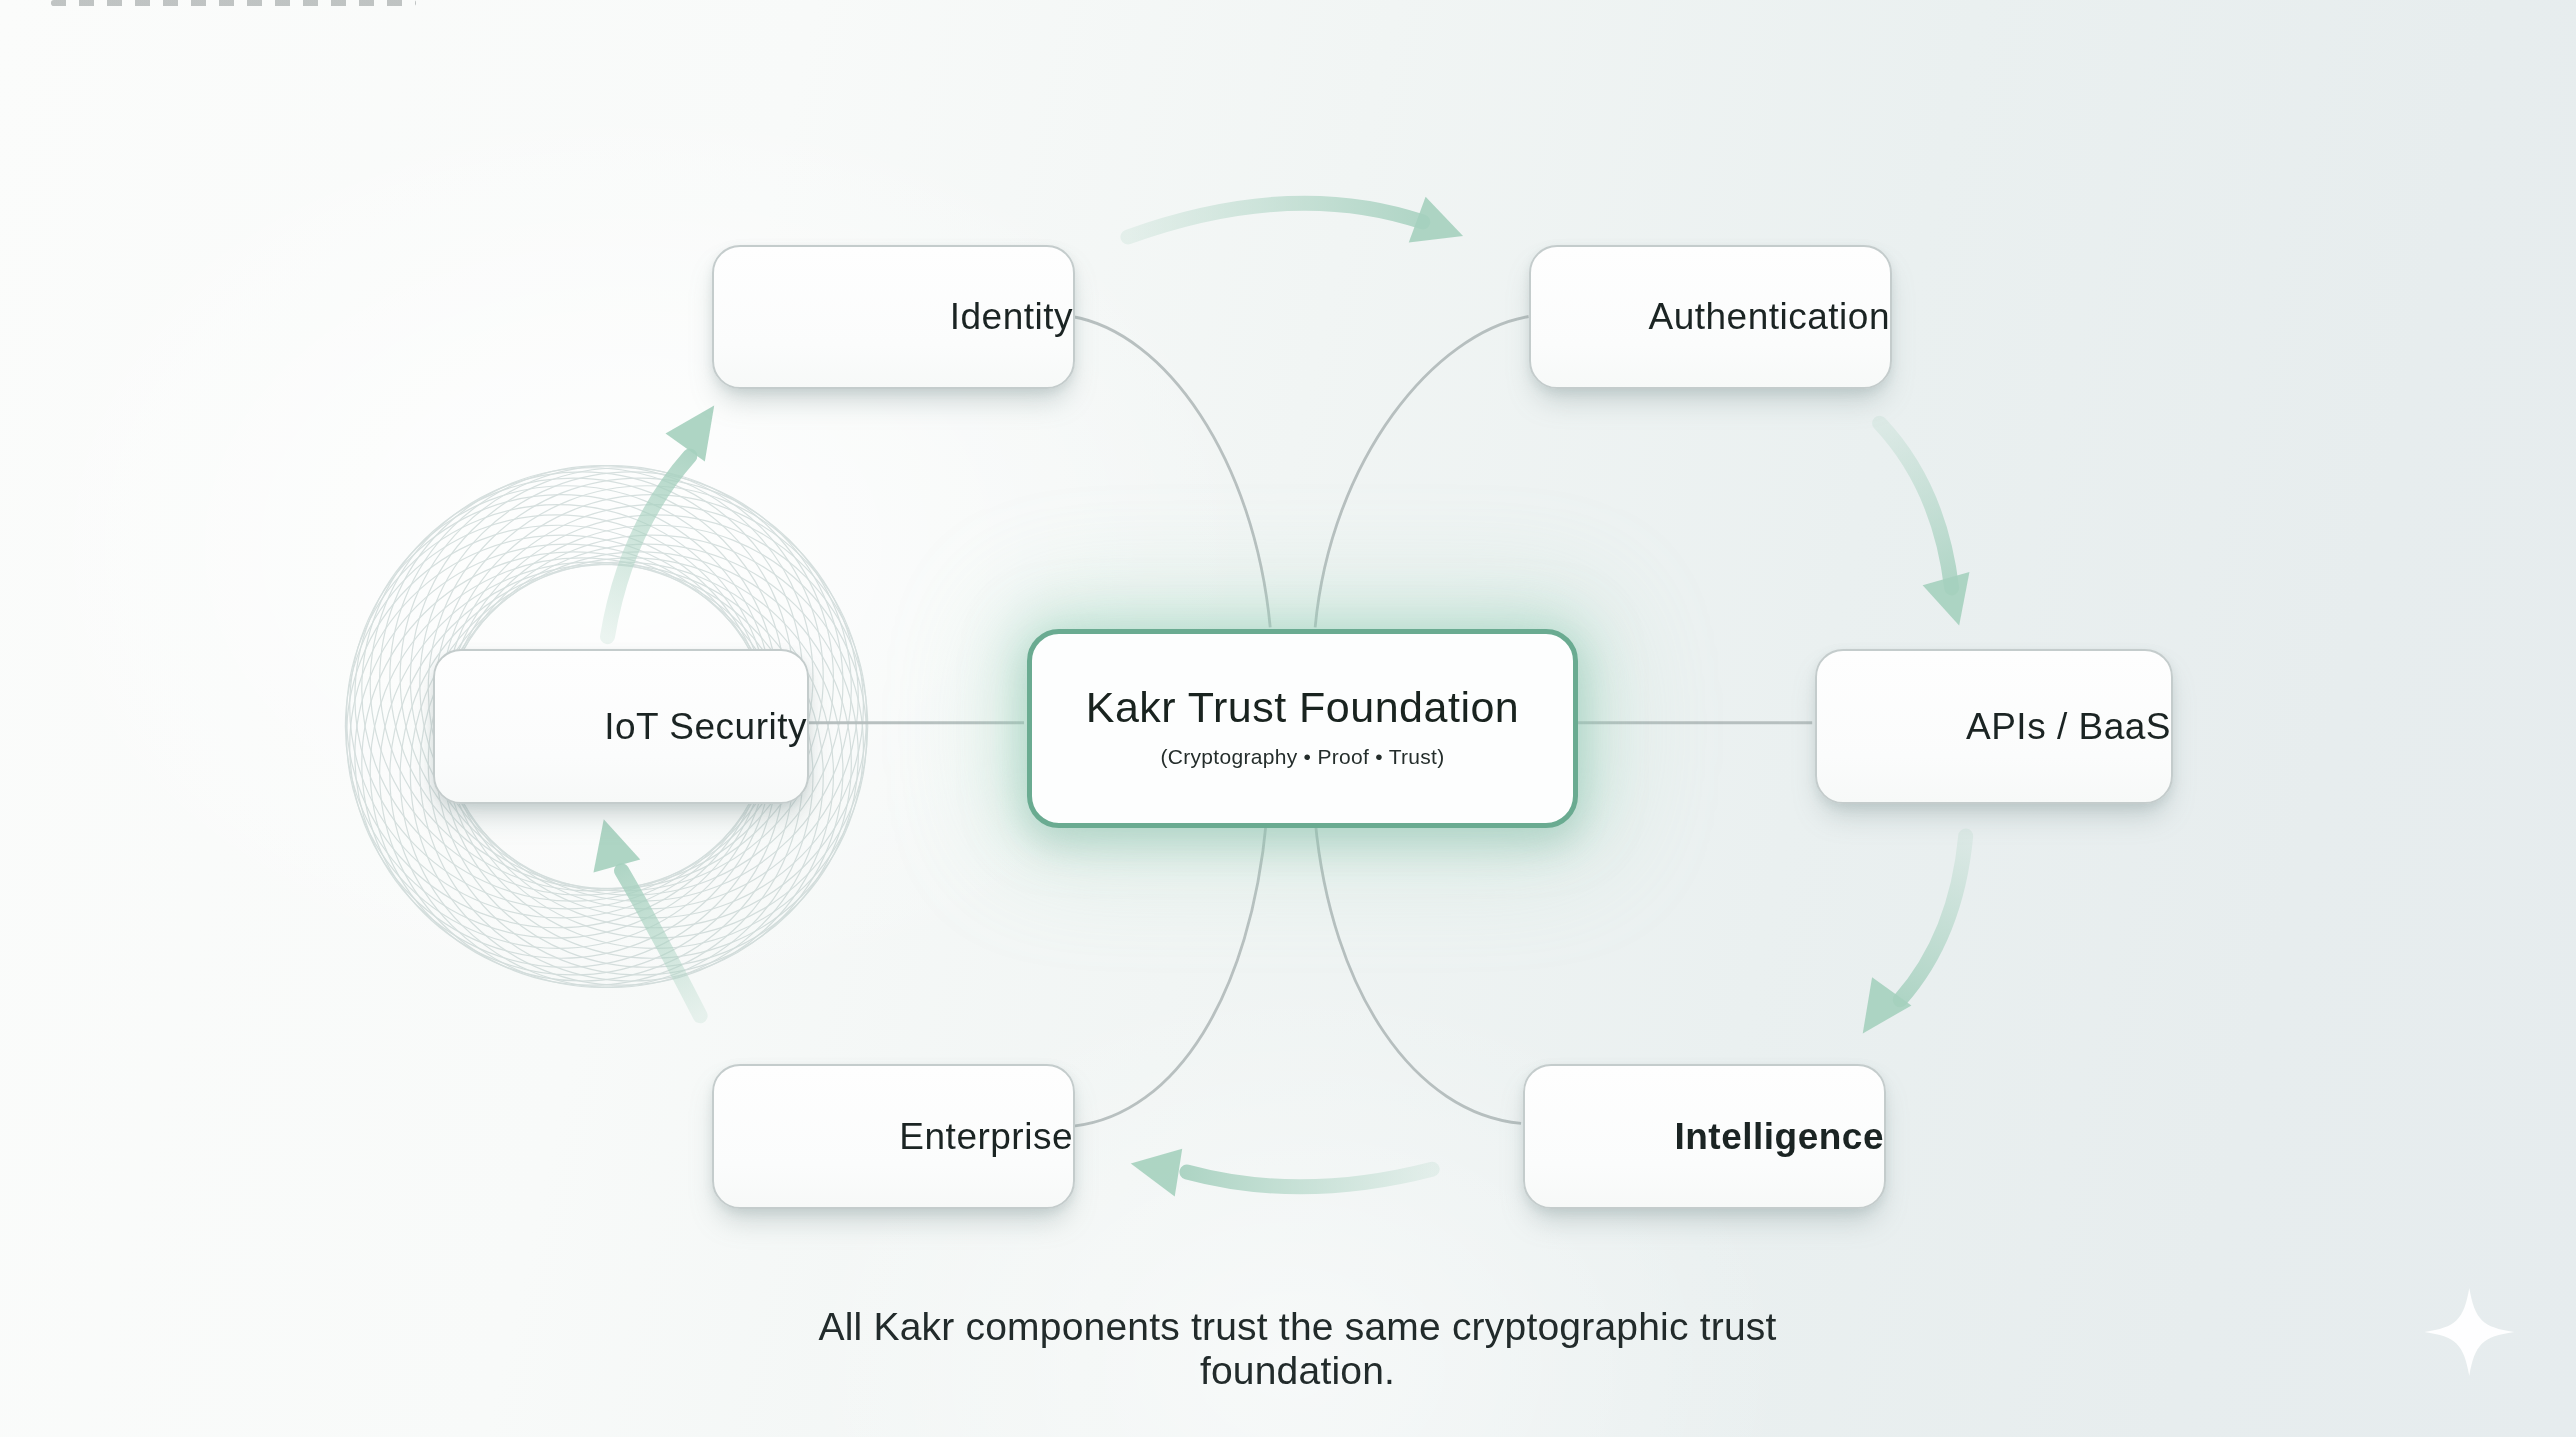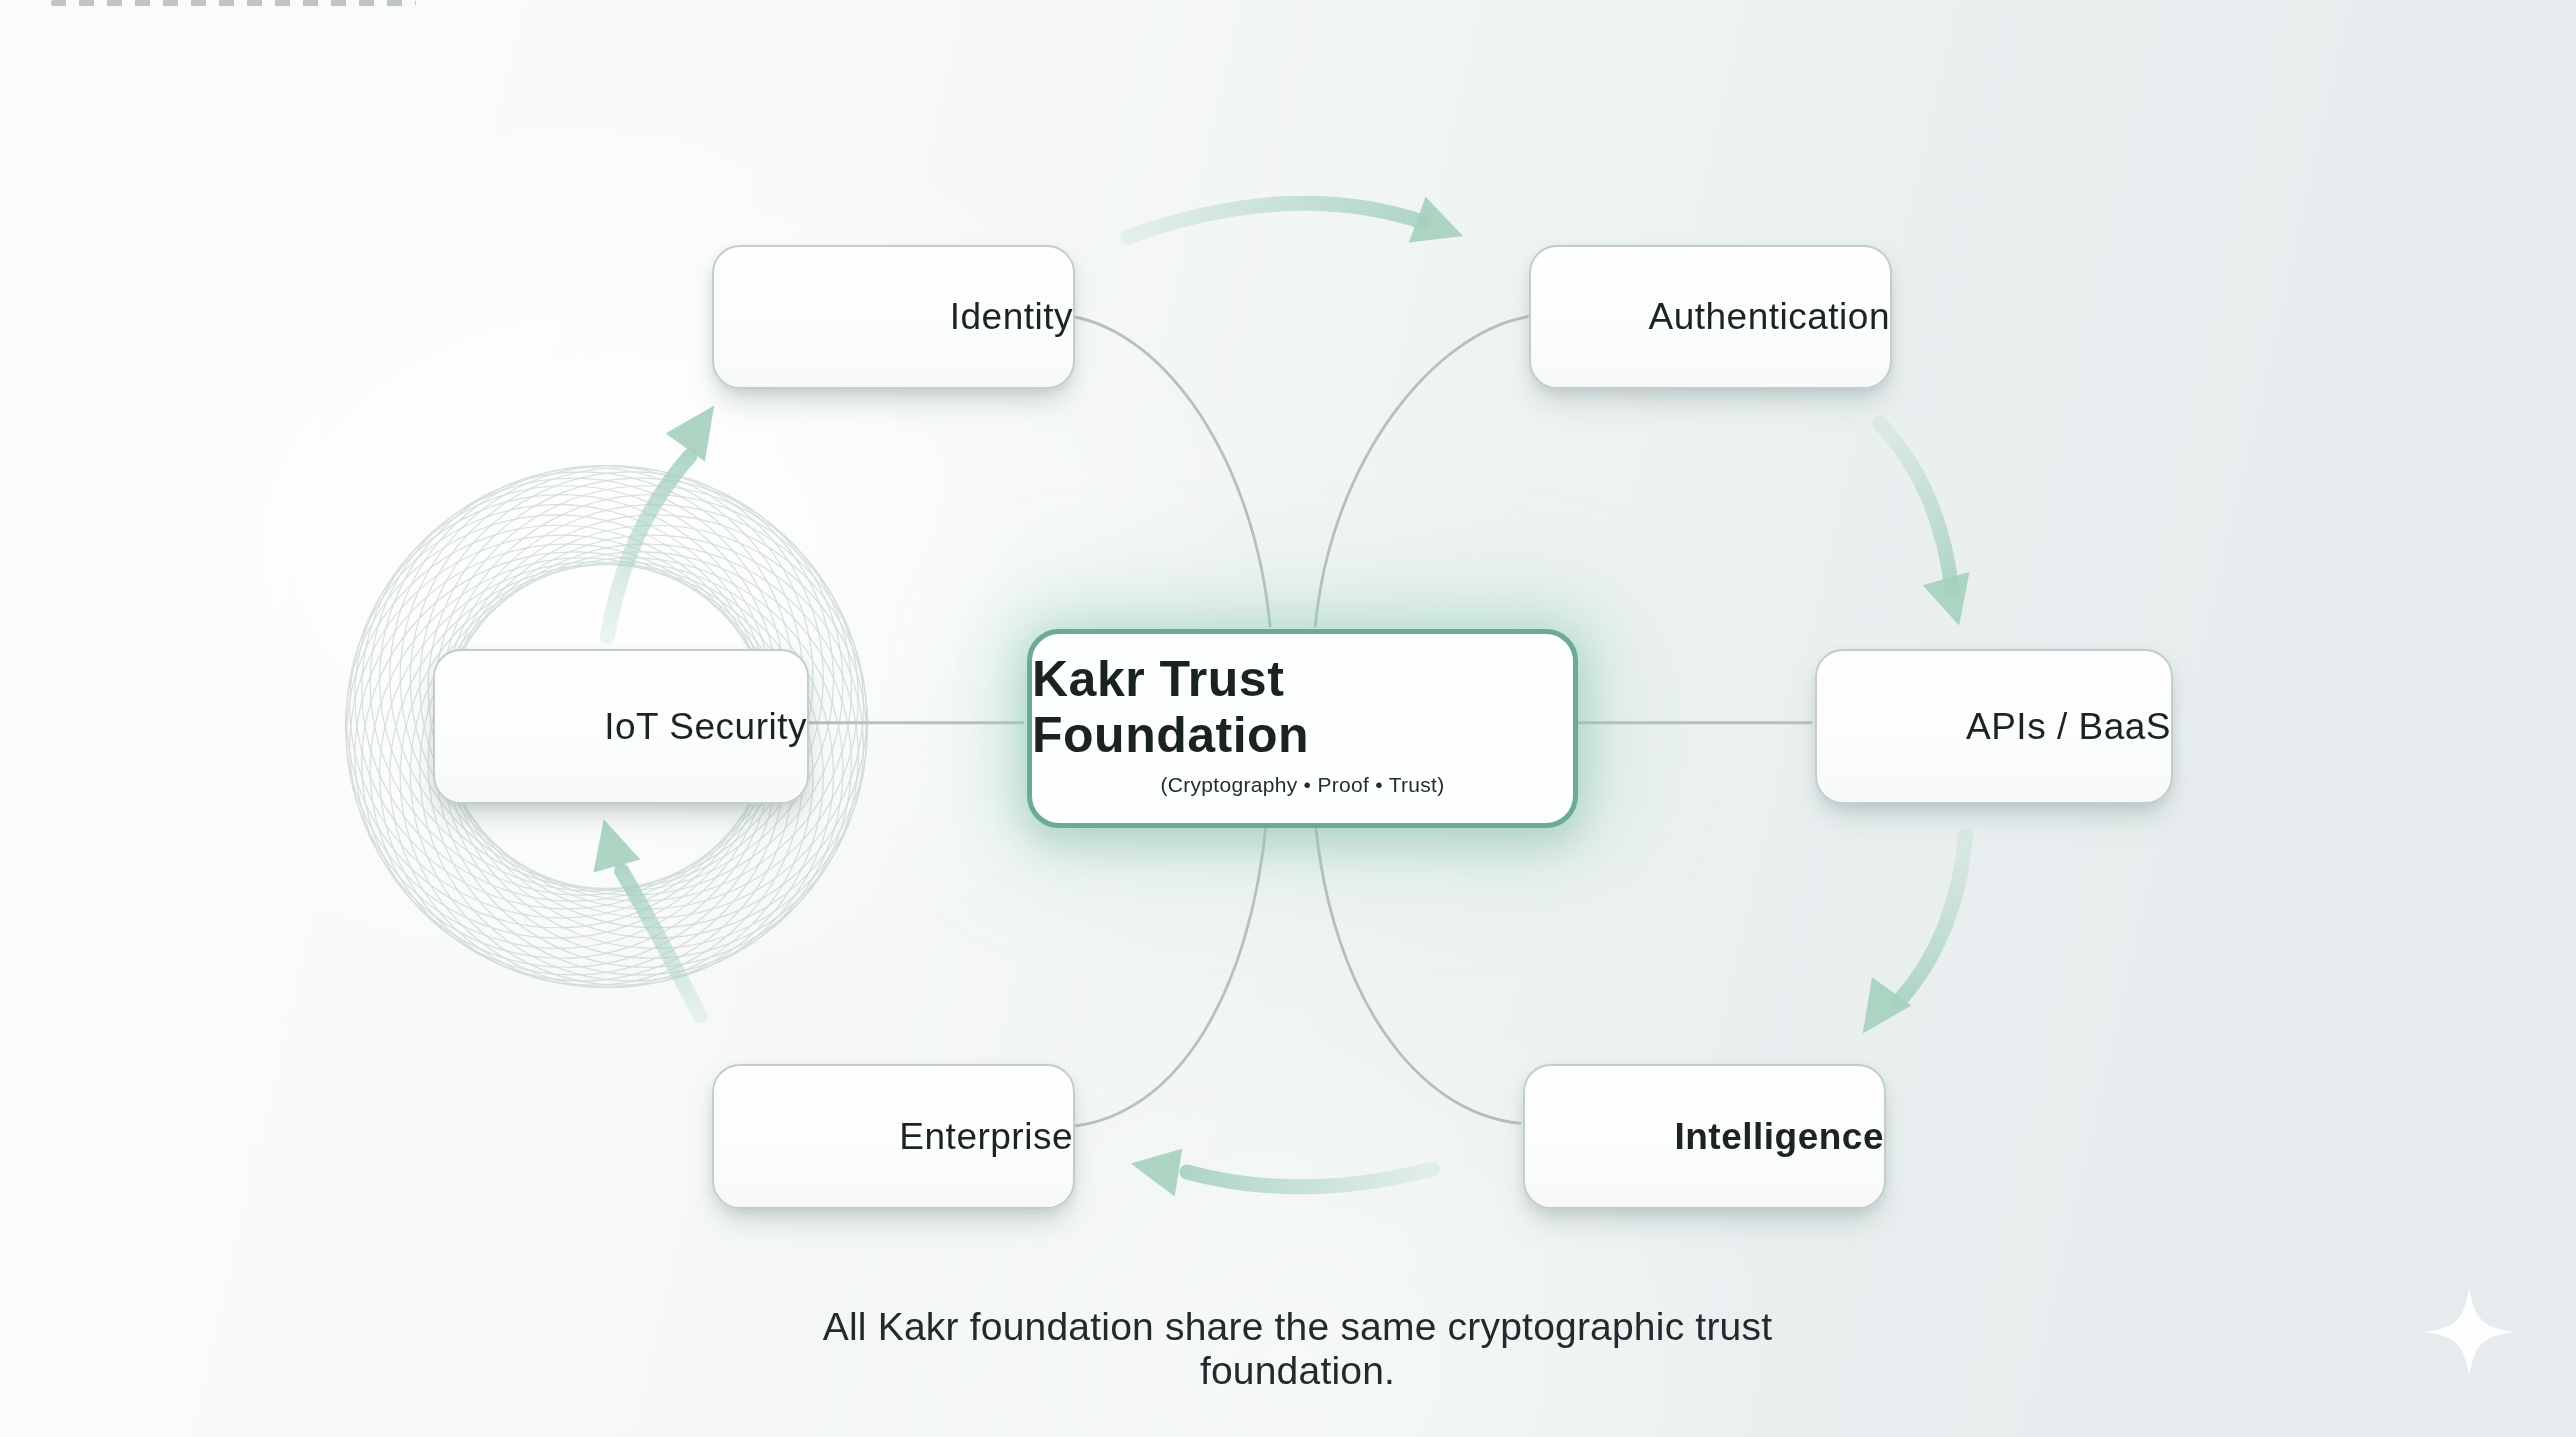--- a/index.html
+++ b/index.html
@@ -21,21 +21,21 @@
     color:#1b2423;font-size:37px;letter-spacing:0.5px;
   }
   .node-label{white-space:nowrap;}
   .center-node{
     position:absolute;display:flex;flex-direction:column;align-items:center;justify-content:center;
     background:#fdfefe;
     border:5.6px solid #6aab91;border-radius:32px;
     box-shadow:0 0 51px 9.4px rgba(145,208,183,.5), 0 0 112px 28px rgba(160,215,190,.28), 0 17px 32px rgba(110,145,135,.22);
     color:#19231f;
   }
-  .center-title{font-size:50px;letter-spacing:0.5px;line-height:56px;font-weight:bold;}
+  .center-title{font-size:43px;letter-spacing:0.5px;line-height:56px;}
   .center-subtitle{font-size:21px;letter-spacing:0.3px;line-height:43px;color:#242d2b;}
   .caption{
     position:absolute;left:749px;top:1305px;width:1097px;text-align:center;
     color:#222b2b;font-size:39px;letter-spacing:0.2px;
   }
   .top-edge-artifact{
     position:absolute;left:51px;top:0;width:365px;height:5.6px;opacity:.4;border-radius:2.8px;
     background:repeating-linear-gradient(90deg,
       rgba(55,66,66,.75) 0px, rgba(55,66,66,.75) 15px,
       rgba(55,66,66,0) 15px, rgba(55,66,66,0) 28px);
@@ -171,16 +171,16 @@
 
   <div class="node" style="left:1523px;top:1064px;width:359px;height:141px;font-weight:bold;">
     <span class="node-label">Intelligence</span>
   </div>
 
   <div class="center-node" style="left:1027px;top:629px;width:541px;height:189px;">
     <div class="center-title">Kakr Trust Foundation</div>
     <div class="center-subtitle">(Cryptography • Proof • Trust)</div>
   </div>
 
-  <div class="caption">All Kakr foundation share the same cryptographic trust foundation.</div>
+  <div class="caption">All Kakr components trust the same cryptographic trust foundation.</div>
 
 </div>
 
 
 </body></html>

